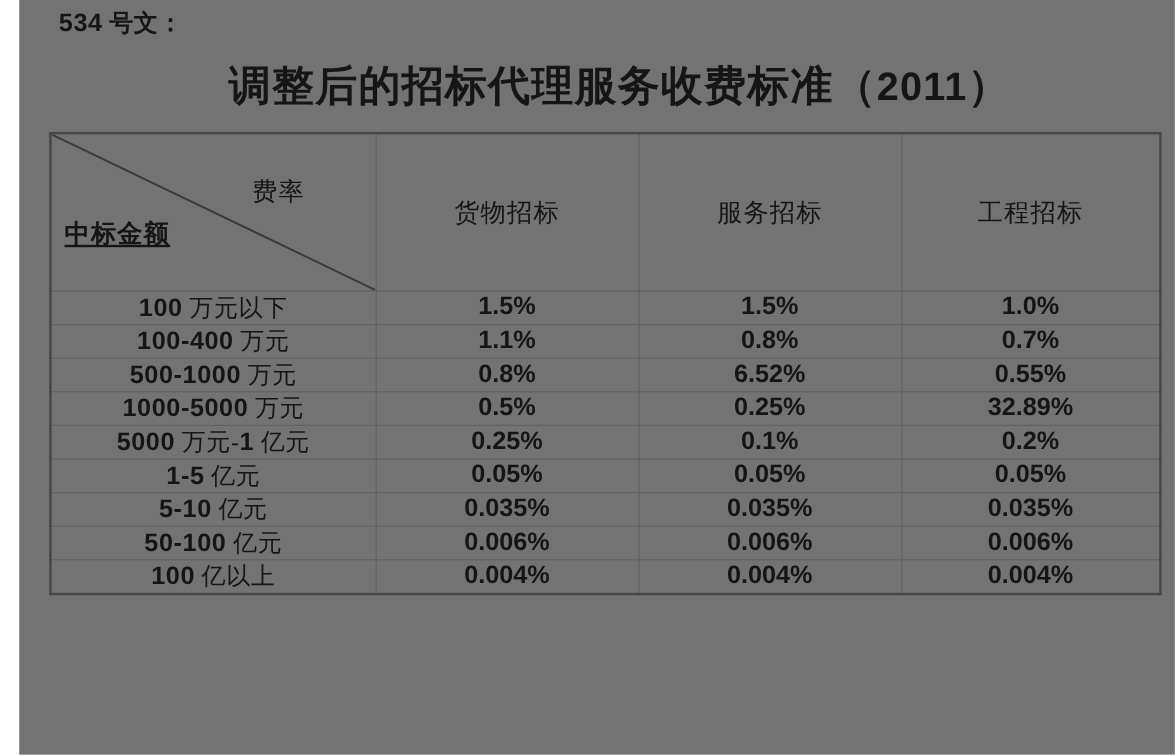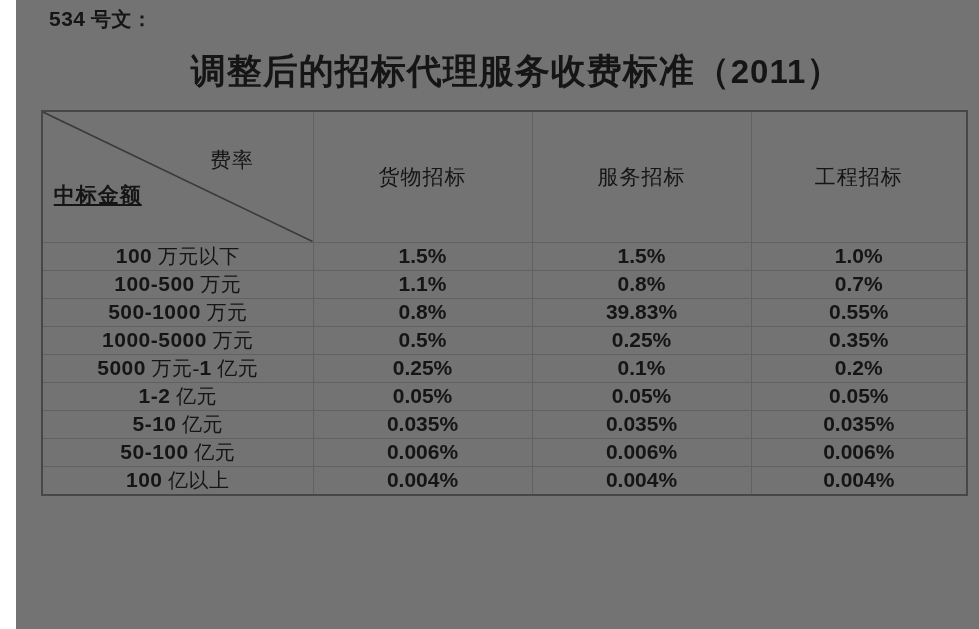--- a/index.html
+++ b/index.html
@@ -139,45 +139,45 @@
       </tr>
     </thead>
     <tbody>
         <tr>
           <td class="label-cell mixed"><span class="num">100</span> 万元以下</td>
           <td class="value-cell mixed"><span class="num">1.5%</span></td>
           <td class="value-cell mixed"><span class="num">1.5%</span></td>
           <td class="value-cell mixed"><span class="num">1.0%</span></td>
         </tr>
         <tr>
-          <td class="label-cell mixed"><span class="num">100-500</span> 万元</td>
+          <td class="label-cell mixed"><span class="num">100-400</span> 万元</td>
           <td class="value-cell mixed"><span class="num">1.1%</span></td>
           <td class="value-cell mixed"><span class="num">0.8%</span></td>
           <td class="value-cell mixed"><span class="num">0.7%</span></td>
         </tr>
         <tr>
           <td class="label-cell mixed"><span class="num">500-1000</span> 万元</td>
           <td class="value-cell mixed"><span class="num">0.8%</span></td>
-          <td class="value-cell mixed"><span class="num">39.83%</span></td>
+          <td class="value-cell mixed"><span class="num">6.52%</span></td>
           <td class="value-cell mixed"><span class="num">0.55%</span></td>
         </tr>
         <tr>
           <td class="label-cell mixed"><span class="num">1000-5000</span> 万元</td>
           <td class="value-cell mixed"><span class="num">0.5%</span></td>
           <td class="value-cell mixed"><span class="num">0.25%</span></td>
-          <td class="value-cell mixed"><span class="num">0.35%</span></td>
+          <td class="value-cell mixed"><span class="num">32.89%</span></td>
         </tr>
         <tr>
           <td class="label-cell mixed"><span class="num">5000</span> 万元-<span class="num">1</span> 亿元</td>
           <td class="value-cell mixed"><span class="num">0.25%</span></td>
           <td class="value-cell mixed"><span class="num">0.1%</span></td>
           <td class="value-cell mixed"><span class="num">0.2%</span></td>
         </tr>
         <tr>
-          <td class="label-cell mixed"><span class="num">1-2</span> 亿元</td>
+          <td class="label-cell mixed"><span class="num">1-5</span> 亿元</td>
           <td class="value-cell mixed"><span class="num">0.05%</span></td>
           <td class="value-cell mixed"><span class="num">0.05%</span></td>
           <td class="value-cell mixed"><span class="num">0.05%</span></td>
         </tr>
         <tr>
           <td class="label-cell mixed"><span class="num">5-10</span> 亿元</td>
           <td class="value-cell mixed"><span class="num">0.035%</span></td>
           <td class="value-cell mixed"><span class="num">0.035%</span></td>
           <td class="value-cell mixed"><span class="num">0.035%</span></td>
         </tr>

